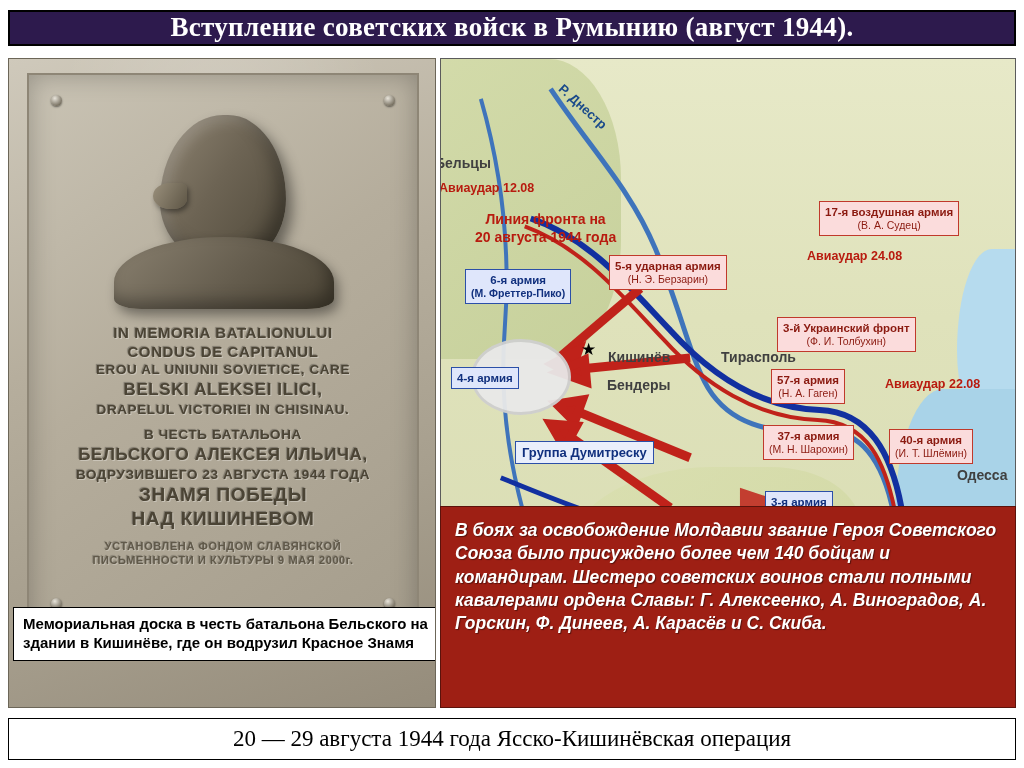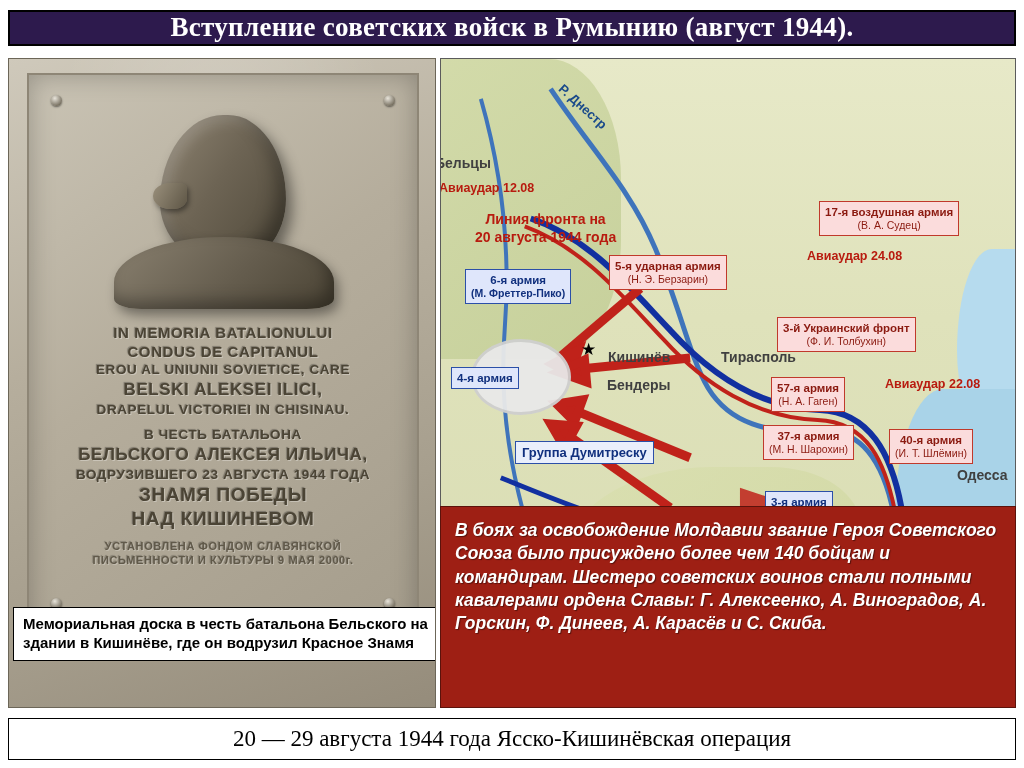--- a/index.html
+++ b/index.html
@@ -366,21 +366,21 @@
       <span class="sub">(В. А. Судец)</span>
     </div>
     <div class="redbox" style="left:168px;top:196px;">
       <span>5-я ударная армия</span>
       <span class="sub">(Н. Э. Берзарин)</span>
     </div>
     <div class="redbox" style="left:336px;top:258px;">
       <span>3-й Украинский фронт</span>
       <span class="sub">(Ф. И. Толбухин)</span>
     </div>
-    <div class="redbox" style="left:330px;top:318px;text-align:center;">
+    <div class="redbox" style="left:330px;top:310px;text-align:center;">
       <span>57-я армия</span>
       <span class="sub">(Н. А. Гаген)</span>
     </div>
     <div class="redbox" style="left:322px;top:366px;">
       <span>37-я армия</span>
       <span class="sub">(М. Н. Шарохин)</span>
     </div>
     <div class="redbox" style="left:448px;top:370px;">
       <span>40-я армия</span>
       <span class="sub">(И. Т. Шлёмин)</span>

